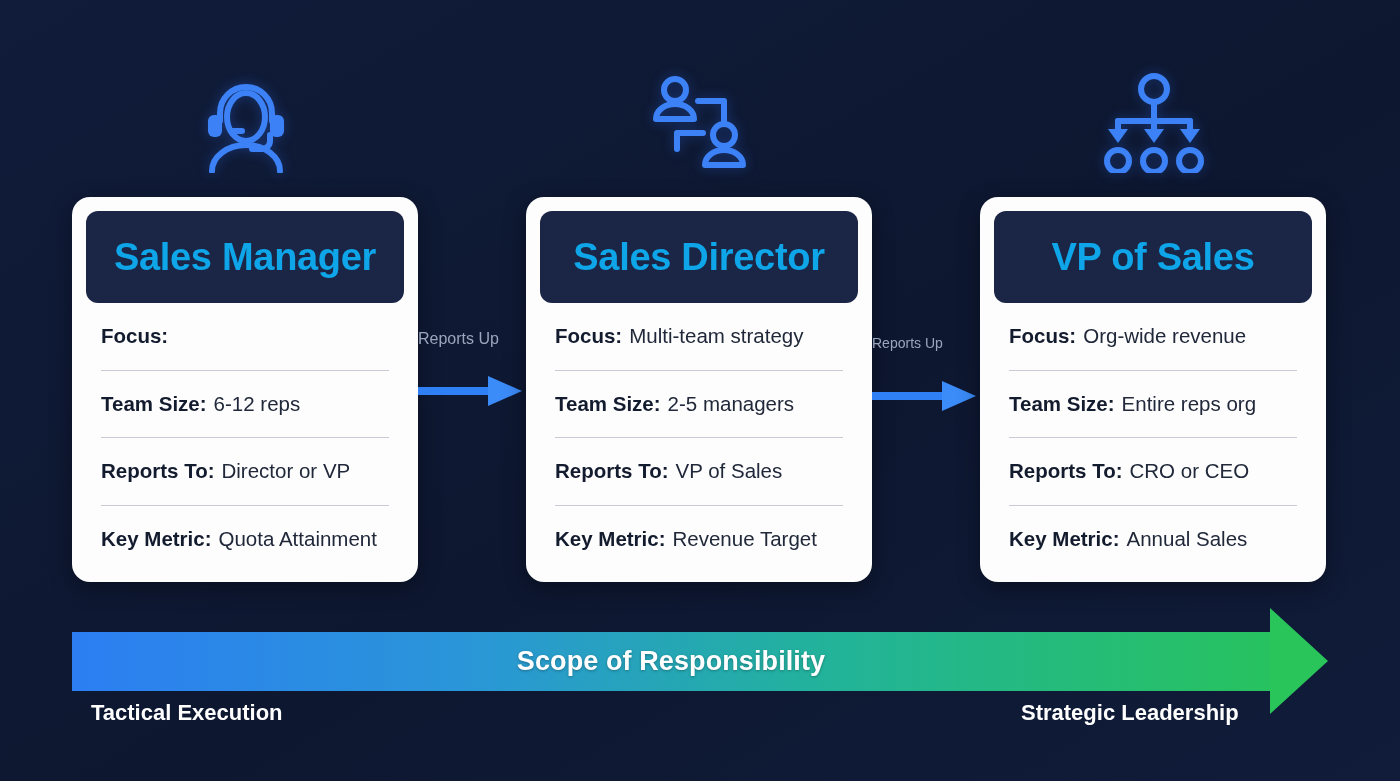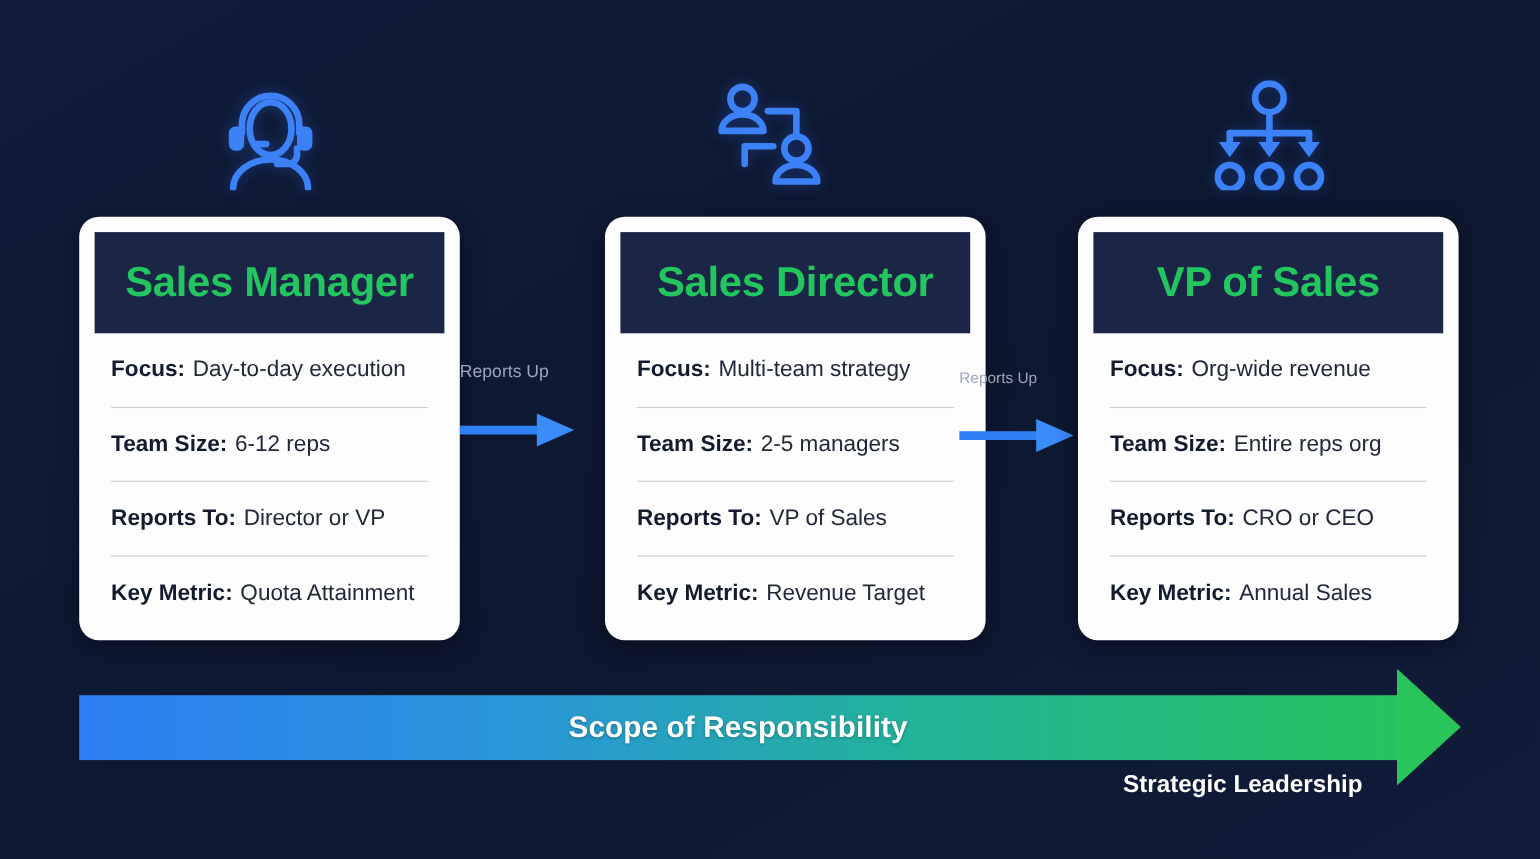--- a/index.html
+++ b/index.html
@@ -26,27 +26,27 @@
 
   
   .card {
     position:absolute; top:197px; width:346px; height:385px;
     background:#fdfdfd; border-radius:18px;
     padding:14px 14px 10px 14px;
     display:flex; flex-direction:column;
     box-shadow:0 6px 22px rgba(0,0,0,.38);
   }
   .card-1 { left:72px; }
-  .card-2 { left:550px; }
+  .card-2 { left:526px; }
   .card-3 { left:980px; }
 
   .card-title {
-    background:#1b2646; border-radius:0;
+    background:#1b2646; border-radius:12px;
     height:92px; display:flex; align-items:center; justify-content:center;
-    color:#22c55e; font-size:38px; font-weight:bold; letter-spacing:-.3px;
+    color:#0ea5e9; font-size:38px; font-weight:bold; letter-spacing:-.3px;
     white-space:nowrap;
   }
   .rows { flex:1; display:flex; flex-direction:column; padding:0 15px; }
   .row {
     flex:1; display:flex; align-items:center;
     font-size:20.5px; color:#222a3a; white-space:nowrap;
     border-bottom:1px solid #c9ccd6;
   }
   .row:last-child { border-bottom:none; }
   .row .k { font-weight:bold; color:#131b2e; margin-right:7px; }
@@ -145,21 +145,20 @@
       </svg>
     </div>
 
   </div>
 
   <div class="card card-1">
     <div class="card-title">Sales Manager</div>
     <div class="rows">
       <div class="row">
         <span class="k">Focus:</span>
-        <span class="v">Day-to-day execution</span>
       </div>
       <div class="row">
         <span class="k">Team Size:</span>
         <span class="v">6-12 reps</span>
       </div>
       <div class="row">
         <span class="k">Reports To:</span>
         <span class="v">Director or VP</span>
       </div>
       <div class="row">
@@ -228,15 +227,16 @@
       </div>
     </div>
   </div>
 
   <div class="scope-wrap">
     <div class="scope-bar"></div>
     <div class="scope-head"></div>
     <div class="scope-title">Scope of Responsibility</div>
   </div>
 
+  <div class="scope-left">Tactical Execution</div>
   <div class="scope-right">Strategic Leadership</div>
 
 </div>
 
 </body></html>

